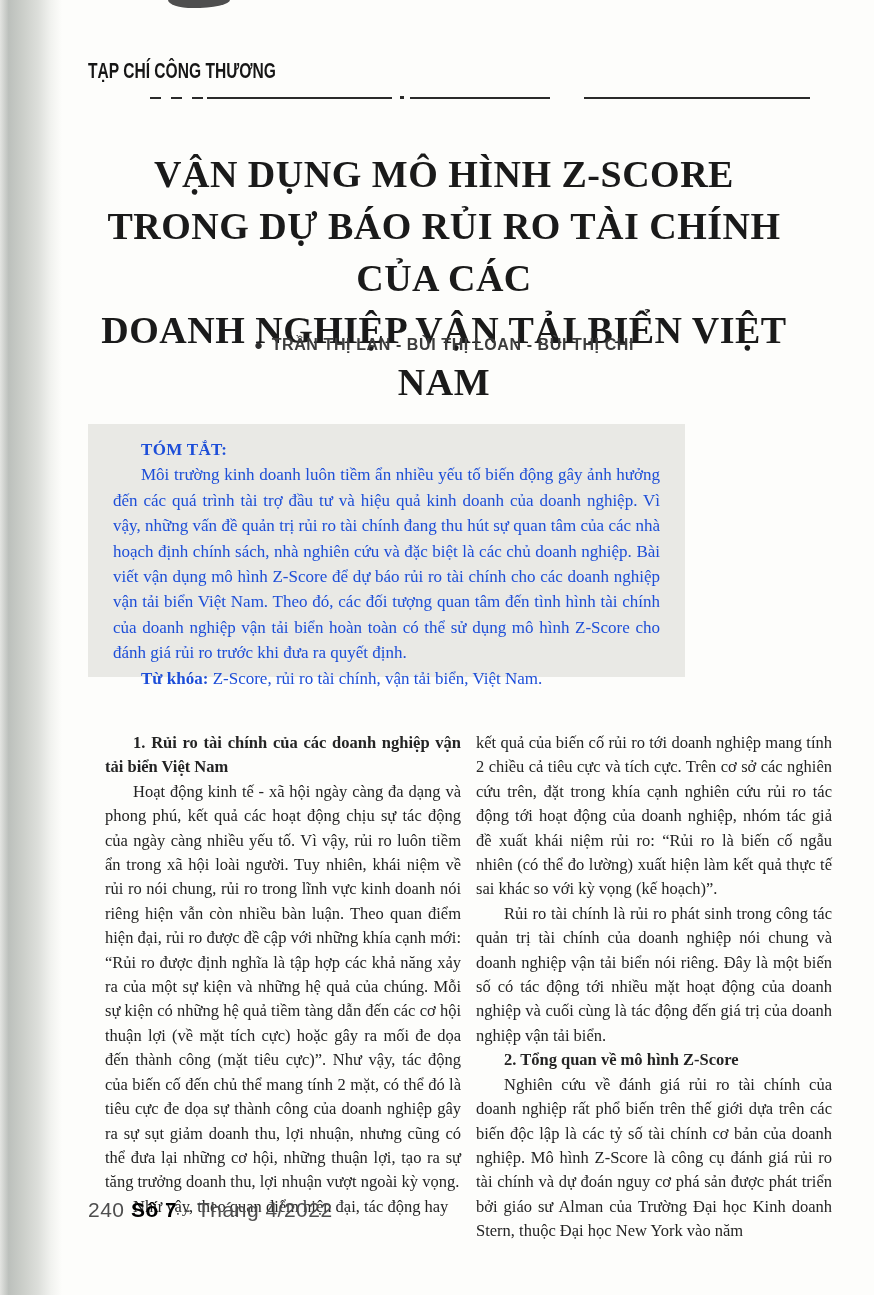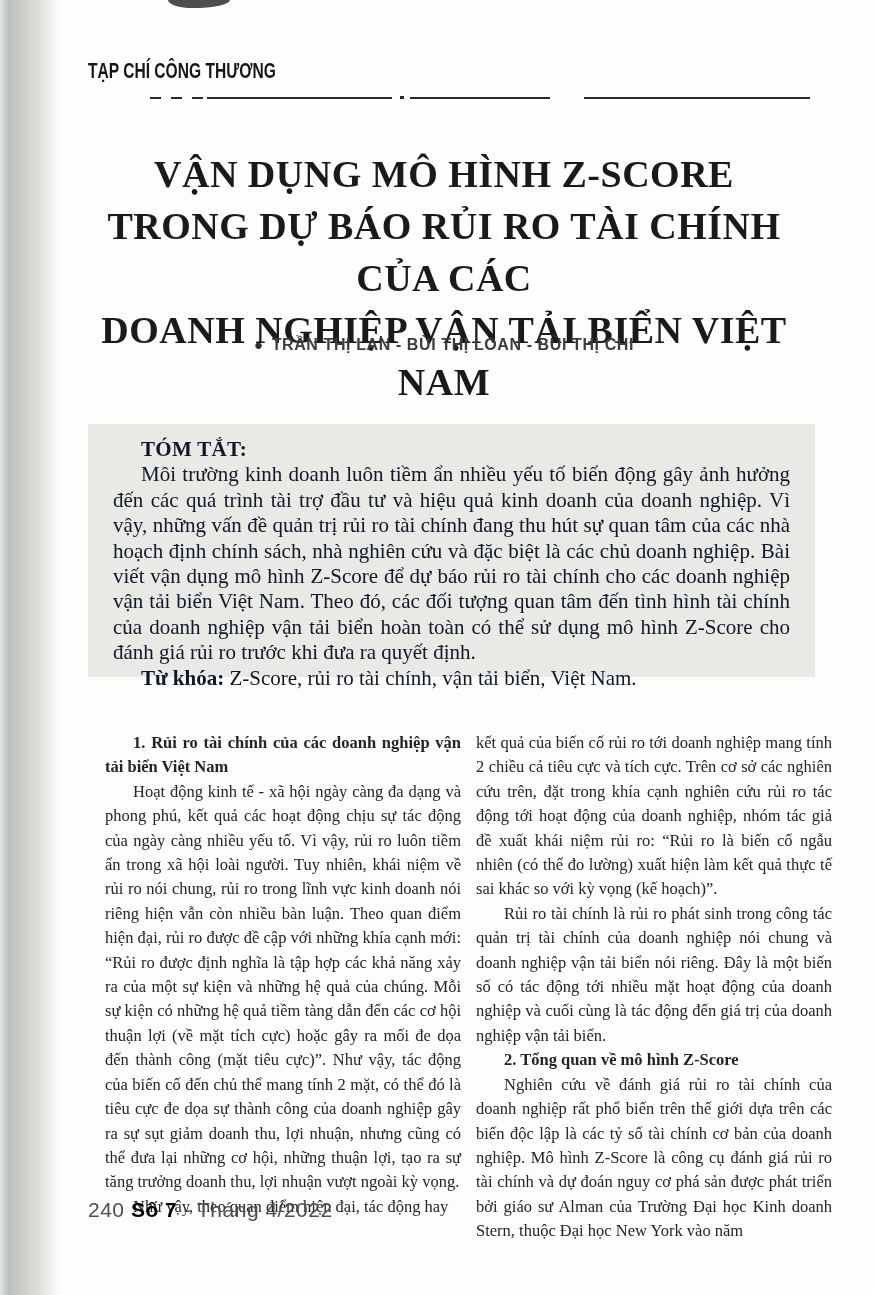--- a/index.html
+++ b/index.html
@@ -68,28 +68,28 @@
     font-family: "Liberation Sans", sans-serif;
     font-weight: bold;
     font-size: 16px;
     letter-spacing: .6px;
     color: #3c3c3c;
   }
   .authors-line .bullet { font-size: 15px; margin-right: 8px; color: #2e2e2e; }
 
   
   .abstract-box {
-    position: absolute; left: 88px; top: 424px; width: 727px; height: 253px;
+    position: absolute; left: 88px; top: 424px; width: 597px; height: 253px;
     background: #e9e9e5;
     box-sizing: border-box;
     padding: 13px 25px 0 25px;
-    font-size: 21px;
+    font-size: 17px;
     line-height: 25.4px;
     text-align: justify;
-    color: #0f172a;
+    color: #1d4ed8;
   }
   .abstract-heading { font-weight: bold; margin-left: 28px; letter-spacing: .3px; }
   .abstract-text { text-indent: 28px; margin: 0; }
   .keywords-line { text-indent: 28px; margin: 0; }
   .keywords-label { font-weight: bold; }
 
   
   .body-columns {
     position: absolute; left: 88px; top: 731px; width: 727px; height: 440px;
     display: flex; gap: 15px;

